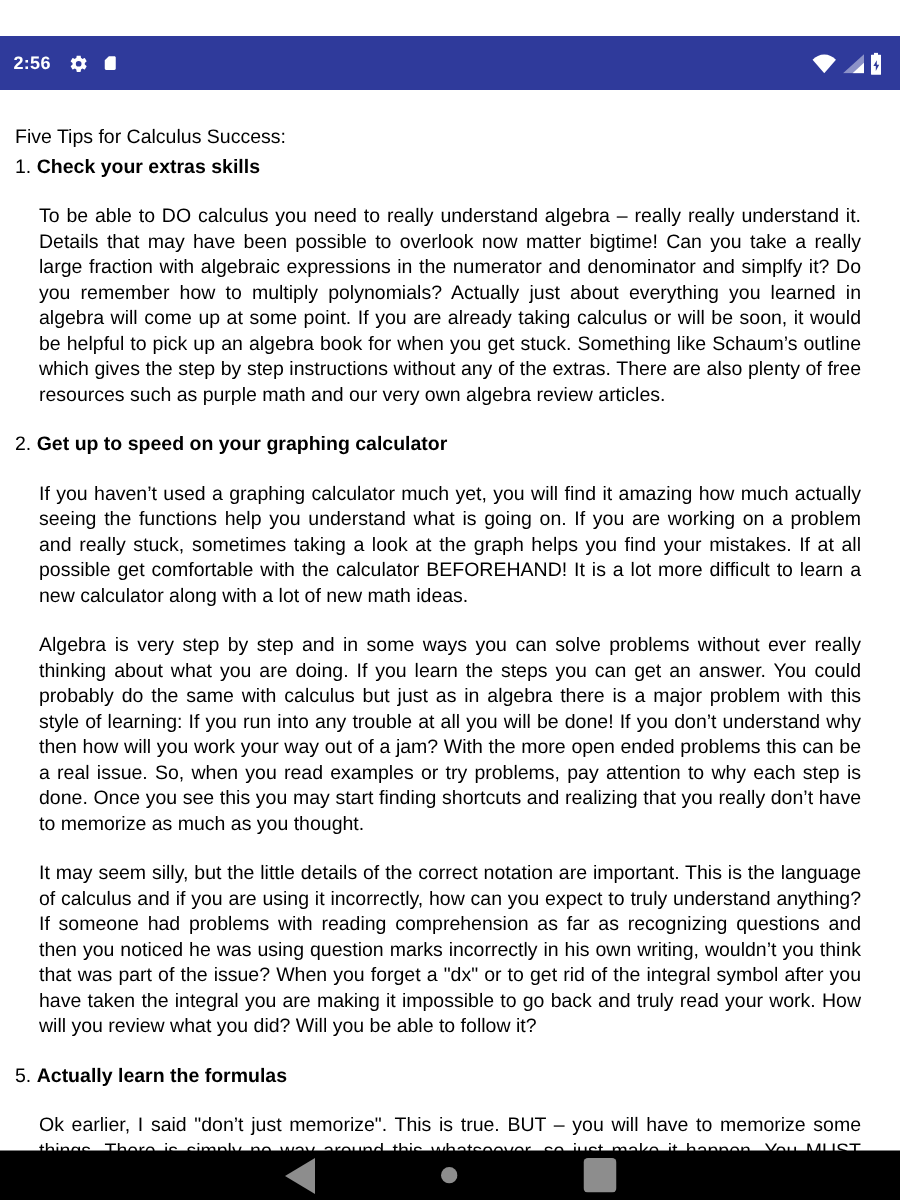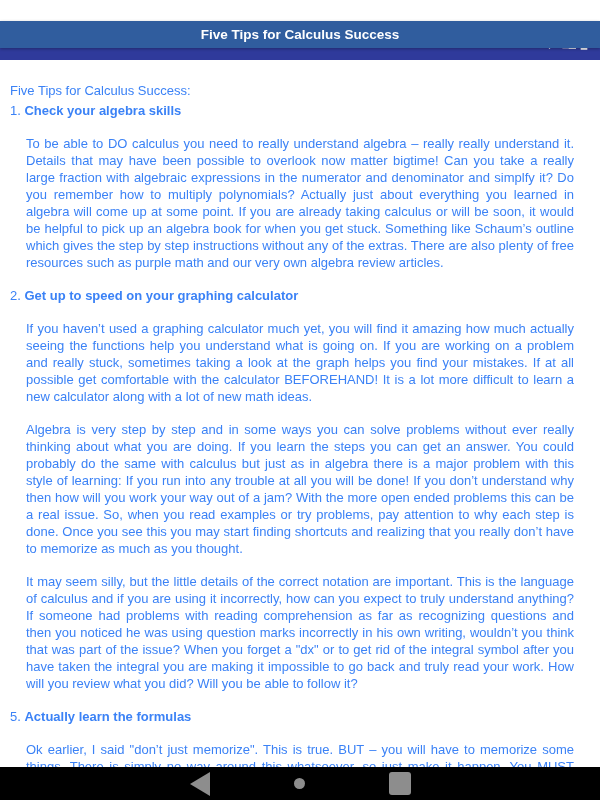--- a/index.html
+++ b/index.html
@@ -24,21 +24,21 @@
     display: flex; align-items: center; justify-content: center;
     box-shadow: 0 1px 3px rgba(0,0,0,.3);
     z-index: 1;
   }
   .app-title { color: #fff; font-size: 13.5px; font-weight: 700; }
 
   
   .content {
     position: absolute; top: 48px; left: 0; right: 0; bottom: 0;
     padding: 34px 10px 0 10px;
-    font-size: 13px; line-height: 17px; color: #3b82f6;
+    font-size: 13px; line-height: 17px; color: #000000;
     overflow: hidden;
   }
   .intro { margin: 0 0 3px 0; }
   .sec-heading { margin: 0 0 9px 0; }
   .sec-num { font-weight: 400; }
   .sec-title { font-weight: 700; }
   .sec-body { margin: 16px; text-align: justify; }
 
   
   .nav-bar {
@@ -81,29 +81,26 @@
       </span>
       <span class="sb-icon">
         <svg width="8" height="15" viewBox="0 0 12 22">
             <path fill="#fff" d="M8 2V0H4v2H1.5a.5.5 0 0 0-.5.5v19c0 .28.22.5.5.5h9a.5.5 0 0 0 .5-.5v-19a.5.5 0 0 0-.5-.5H8z"></path>
             <path fill="#2f3a9b" d="M6.8 7.5L3.4 13.2h2.4v5l3.4-6.2H6.8z"></path>
           </svg>
       </span>
     </div>
   </div>
 
-  <div class="app-bar" style="background-color: rgb(48, 93, 158);">
-    <span class="app-title">Five Tips for Calculus Success</span>
-  </div>
 
   <div class="content">
     <p class="intro">Five Tips for Calculus Success:</p>
 
     <div class="section">
-      <p class="sec-heading"><span class="sec-num">1.</span> <span class="sec-title">Check your algebra skills</span></p>
+      <p class="sec-heading"><span class="sec-num">1.</span> <span class="sec-title">Check your extras skills</span></p>
       <p class="sec-body">To be able to DO calculus you need to really understand algebra – really really understand it. Details that may have been possible to overlook now matter bigtime! Can you take a really large fraction with algebraic expressions in the numerator and denominator and simplfy it? Do you remember how to multiply polynomials? Actually just about everything you learned in algebra will come up at some point. If you are already taking calculus or will be soon, it would be helpful to pick up an algebra book for when you get stuck. Something like Schaum’s outline which gives the step by step instructions without any of the extras. There are also plenty of free resources such as purple math and our very own algebra review articles.</p>
     </div>
 
     <div class="section">
       <p class="sec-heading"><span class="sec-num">2.</span> <span class="sec-title">Get up to speed on your graphing calculator</span></p>
       <p class="sec-body">If you haven’t used a graphing calculator much yet, you will find it amazing how much actually seeing the functions help you understand what is going on. If you are working on a problem and really stuck, sometimes taking a look at the graph helps you find your mistakes. If at all possible get comfortable with the calculator BEFOREHAND! It is a lot more difficult to learn a new calculator along with a lot of new math ideas.</p>
     </div>
 
     <div class="section">
       <p class="sec-body">Algebra is very step by step and in some ways you can solve problems without ever really thinking about what you are doing. If you learn the steps you can get an answer. You could probably do the same with calculus but just as in algebra there is a major problem with this style of learning: If you run into any trouble at all you will be done! If you don’t understand why then how will you work your way out of a jam? With the more open ended problems this can be a real issue. So, when you read examples or try problems, pay attention to why each step is done. Once you see this you may start finding shortcuts and realizing that you really don’t have to memorize as much as you thought.</p>

